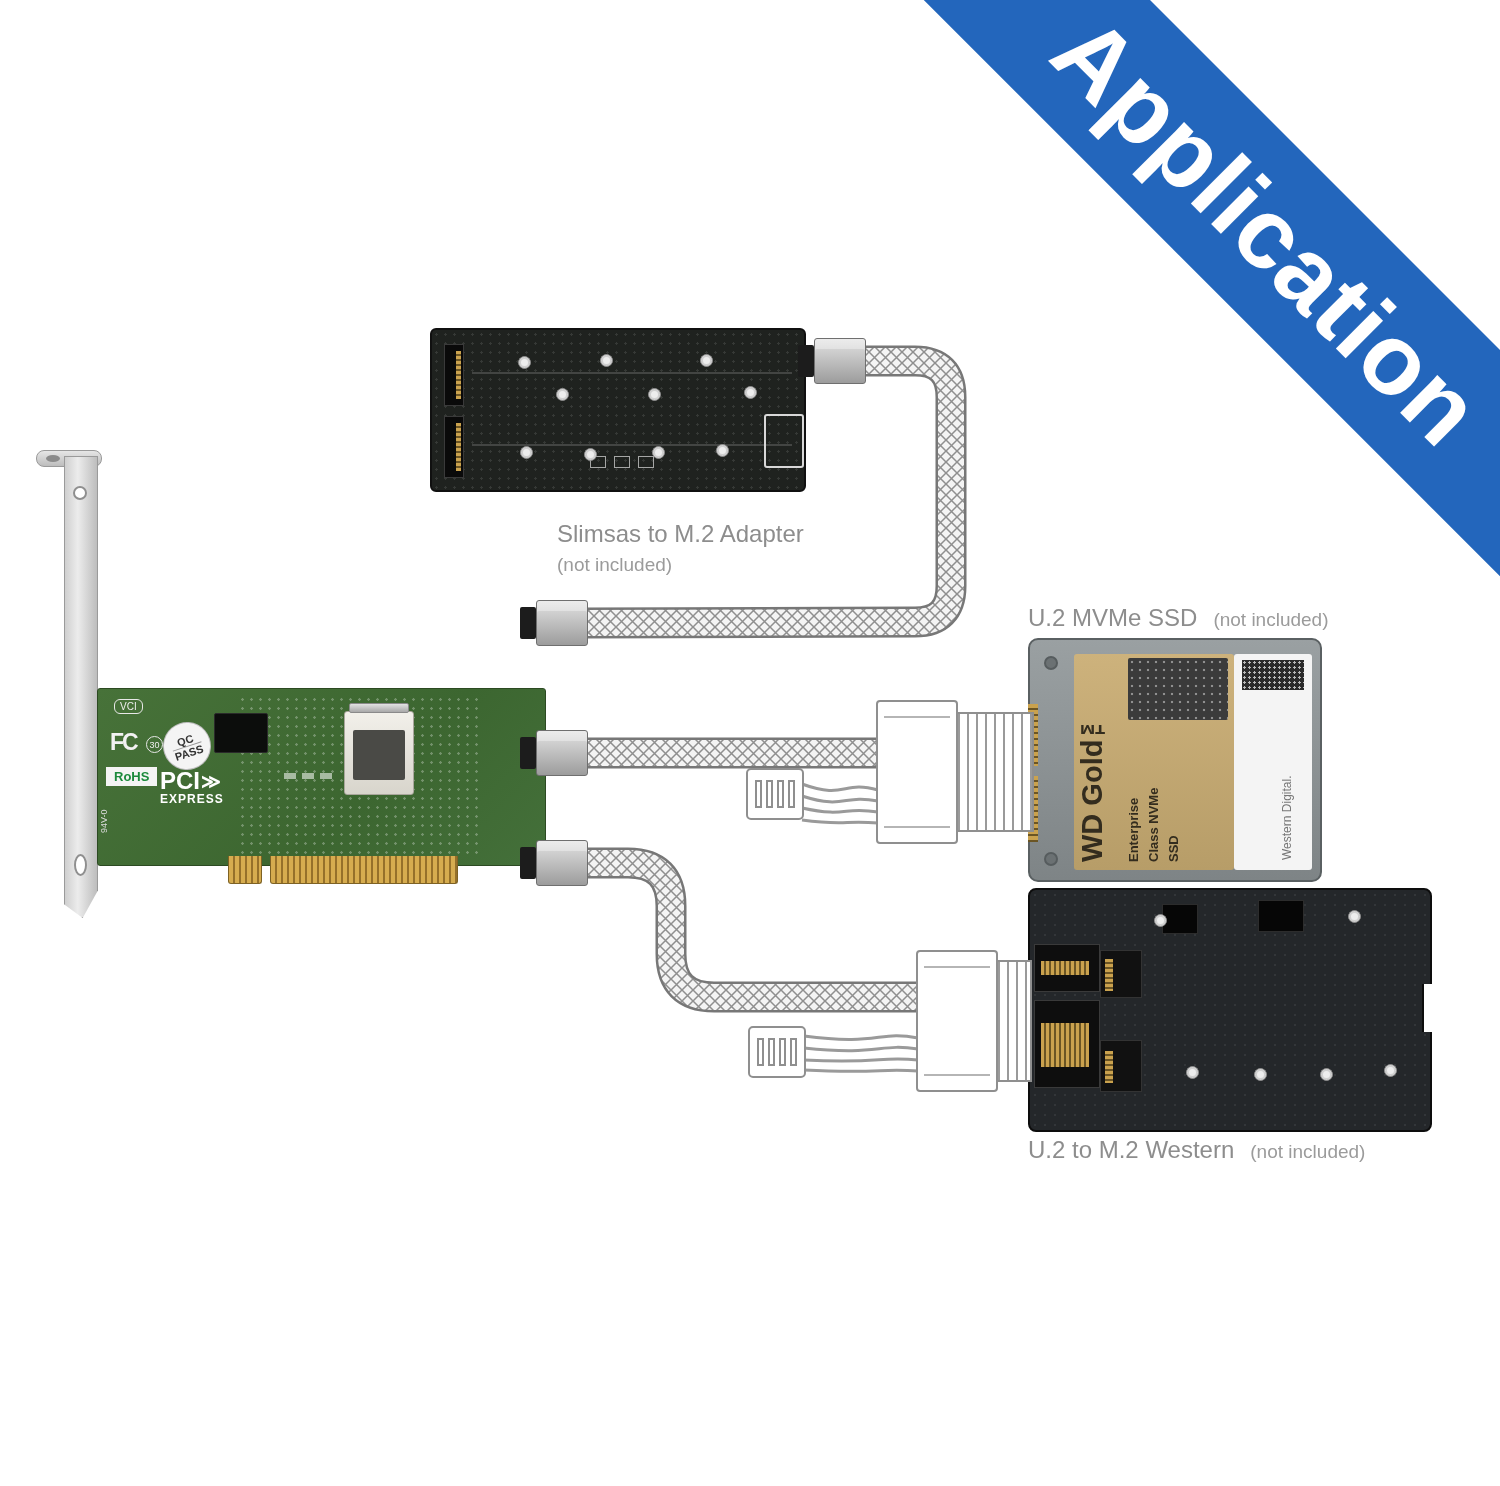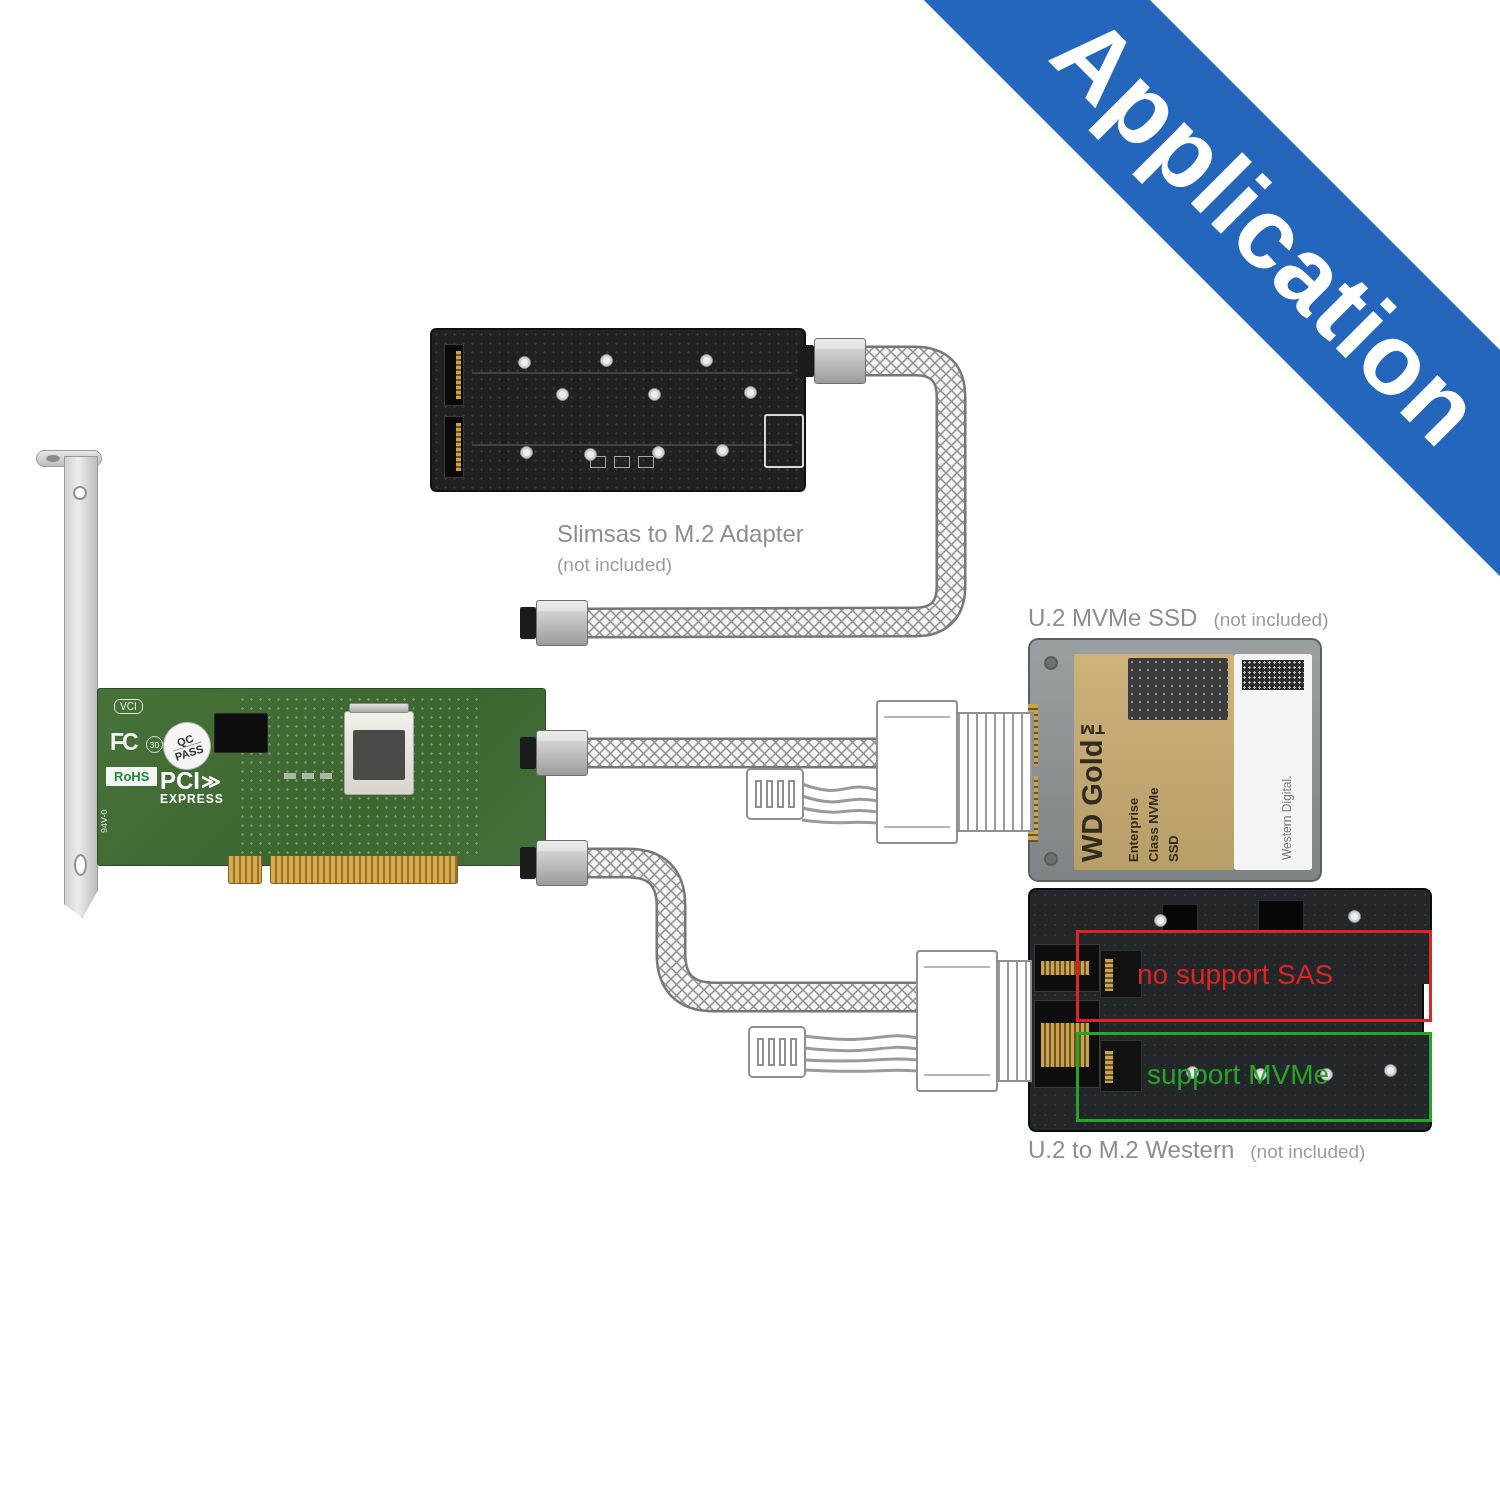--- a/index.html
+++ b/index.html
@@ -256,26 +256,20 @@
     <div style="position:absolute;left:228px;top:10px;width:46px;height:32px;background:#060606;border:1px solid #2c2c2c"></div>
     <div class="standoff" style="left:124px;top:24px"></div>
     <div class="standoff" style="left:318px;top:20px"></div>
     <div class="standoff" style="left:156px;top:176px"></div>
     <div class="standoff" style="left:224px;top:178px"></div>
     <div class="standoff" style="left:290px;top:178px"></div>
     <div class="standoff" style="left:354px;top:174px"></div>
     <div style="position:absolute;left:392px;top:94px;width:12px;height:48px;background:#fff;border-left:2px solid #0d0d0d"></div>
   </div>
 
-  <div class="callout" style="left:1076px;top:930px;width:356px;height:92px;border:3px solid #e02424">
-    <span style="left:58px;top:26px;color:#e02424">no support SAS</span>
-  </div>
-  <div class="callout" style="left:1076px;top:1032px;width:356px;height:90px;border:3px solid #28a428">
-    <span style="left:68px;top:24px;color:#28a428">support MVMe</span>
-  </div>
 
   <div class="cap-row abs" style="left:1028px;top:1136px;z-index:4">
     <div class="cap-title">U.2 to M.2 Western</div>
     <div class="cap-note">(not included)</div>
   </div>
 
   <div class="banner">
     <span>Application</span>
   </div>
 

